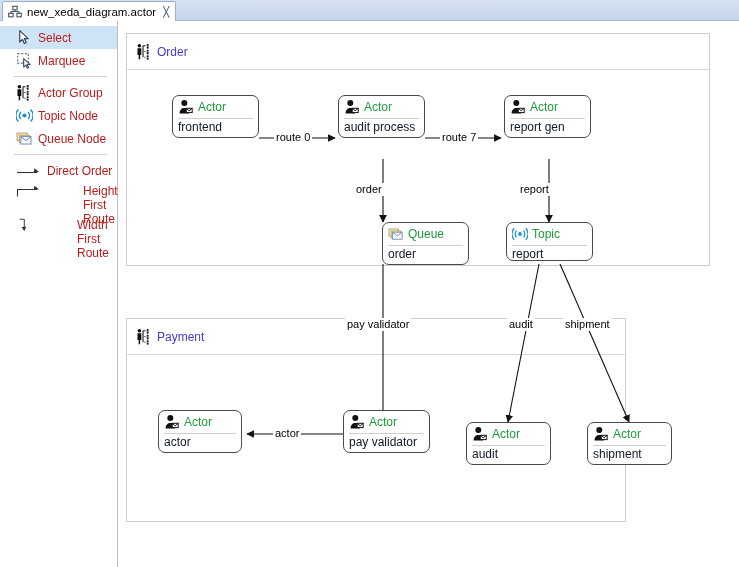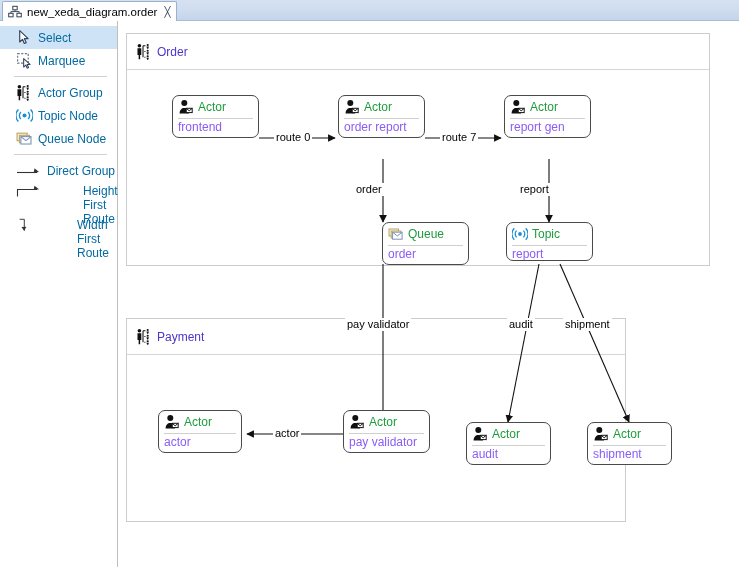--- a/index.html
+++ b/index.html
@@ -63,21 +63,21 @@
     box-sizing: border-box;
     padding-top: 5px;
   }
   .pal-item {
     display: flex;
     align-items: center;
     height: 23px;
     padding-left: 16px;
     gap: 5px;
     font-size: 12px;
-    color: #0369a1;
+    color: #b91c1c;
     box-sizing: border-box;
   }
   .pal-item.tall {
     height: 34px;
     align-items: flex-start;
     padding-top: 2px;
     gap: 41px;
   }
   .pal-item.selected {
     background: #cfe3f7;
@@ -153,21 +153,21 @@
   .node-type {
     color: #1e9c3c;
     font-size: 12px;
   }
   .node-rule {
     height: 1px;
     background: #cfcfcf;
     margin: 0 5px;
   }
   .node-name {
-    color: #8b5cf6;
+    color: #0f172a;
     font-size: 12px;
     padding-left: 5px;
     line-height: 17px;
     white-space: nowrap;
   }
   .node-ico {
     width: 16px; height: 16px;
     flex: 0 0 16px;
     display: block;
   }
@@ -187,21 +187,21 @@
 <body>
 
 <div id="tabbar">
   <div id="tab">
     <svg class="pal-ico" style="width:14px;height:14px;flex:0 0 14px" viewBox="0 0 16 16">
       <rect x="5.5" y="1.5" width="5" height="4" fill="none" stroke="#3c4a5c" stroke-width="1.2"></rect>
       <rect x="0.8" y="9.5" width="5" height="4" fill="none" stroke="#3c4a5c" stroke-width="1.2"></rect>
       <rect x="10.2" y="9.5" width="5" height="4" fill="none" stroke="#3c4a5c" stroke-width="1.2"></rect>
       <path d="M8 5.5 V7.5 M3.3 9.5 V7.5 H12.7 V9.5" fill="none" stroke="#3c4a5c" stroke-width="1.1"></path>
     </svg>
-    <span class="tab-label">new_xeda_diagram.order</span>
+    <span class="tab-label">new_xeda_diagram.actor</span>
     <span class="tab-close">╳</span>
   </div>
 </div>
 
 <div id="palette">
 
   <div class="pal-item selected">
     <svg class="pal-ico" viewBox="0 0 16 16">
       <path d="M3.5 1.5 L3.5 12.2 L6.1 9.7 L7.8 13.6 L9.6 12.8 L7.9 9.1 L11.4 9.0 Z" fill="#ffffff" stroke="#33435a" stroke-width="1.1" stroke-linejoin="round"></path>
     </svg>
@@ -255,21 +255,21 @@
     <span class="pal-label">Queue Node</span>
   </div>
 
   <div class="pal-sep"></div>
 
   <div class="pal-item">
     <svg class="pal-ico" style="width:26px;flex:0 0 26px" viewBox="0 0 26 16">
       <path d="M1 10 H21" stroke="#333" stroke-width="1.1" fill="none"></path>
       <path d="M18.5 5.8 L23 9.6 L17.6 10.4 Z" fill="#333"></path>
     </svg>
-    <span class="pal-label">Direct Group</span>
+    <span class="pal-label">Direct Order</span>
   </div>
 
   <div class="pal-item tall">
     <svg class="pal-ico" style="width:26px;flex:0 0 26px" viewBox="0 0 26 16">
       <path d="M1.5 12 V5 H21" stroke="#333" stroke-width="1.1" fill="none"></path>
       <path d="M18.5 1.2 L23 4.8 L17.6 5.6 Z" fill="#333"></path>
     </svg>
     <span class="pal-label">Height First
 Route</span>
   </div>
@@ -371,21 +371,21 @@
     <div class="node-top">
       <svg class="node-ico" viewBox="0 0 16 16">
         <circle cx="6.3" cy="4.0" r="3.0" fill="#111"></circle>
         <path d="M1.6 14.4 c0-3.6 2.1-5.5 4.7-5.5 c2.6 0 4.7 1.9 4.7 5.5 z" fill="#111"></path>
         <rect x="8.2" y="9.3" width="6.0" height="4.3" fill="#fff" stroke="#111" stroke-width="1"></rect>
         <path d="M8.2 9.3 L11.2 11.8 L14.2 9.3" fill="none" stroke="#111" stroke-width="1"></path>
       </svg>
       <span class="node-type">Actor</span>
     </div>
     <div class="node-rule"></div>
-    <div class="node-name">order report</div>
+    <div class="node-name">audit process</div>
   </div>
 
   <div class="node" style="left:385px; top:73px; width:87px; height:43px;">
     <div class="node-top">
       <svg class="node-ico" viewBox="0 0 16 16">
         <circle cx="6.3" cy="4.0" r="3.0" fill="#111"></circle>
         <path d="M1.6 14.4 c0-3.6 2.1-5.5 4.7-5.5 c2.6 0 4.7 1.9 4.7 5.5 z" fill="#111"></path>
         <rect x="8.2" y="9.3" width="6.0" height="4.3" fill="#fff" stroke="#111" stroke-width="1"></rect>
         <path d="M8.2 9.3 L11.2 11.8 L14.2 9.3" fill="none" stroke="#111" stroke-width="1"></path>
       </svg>

